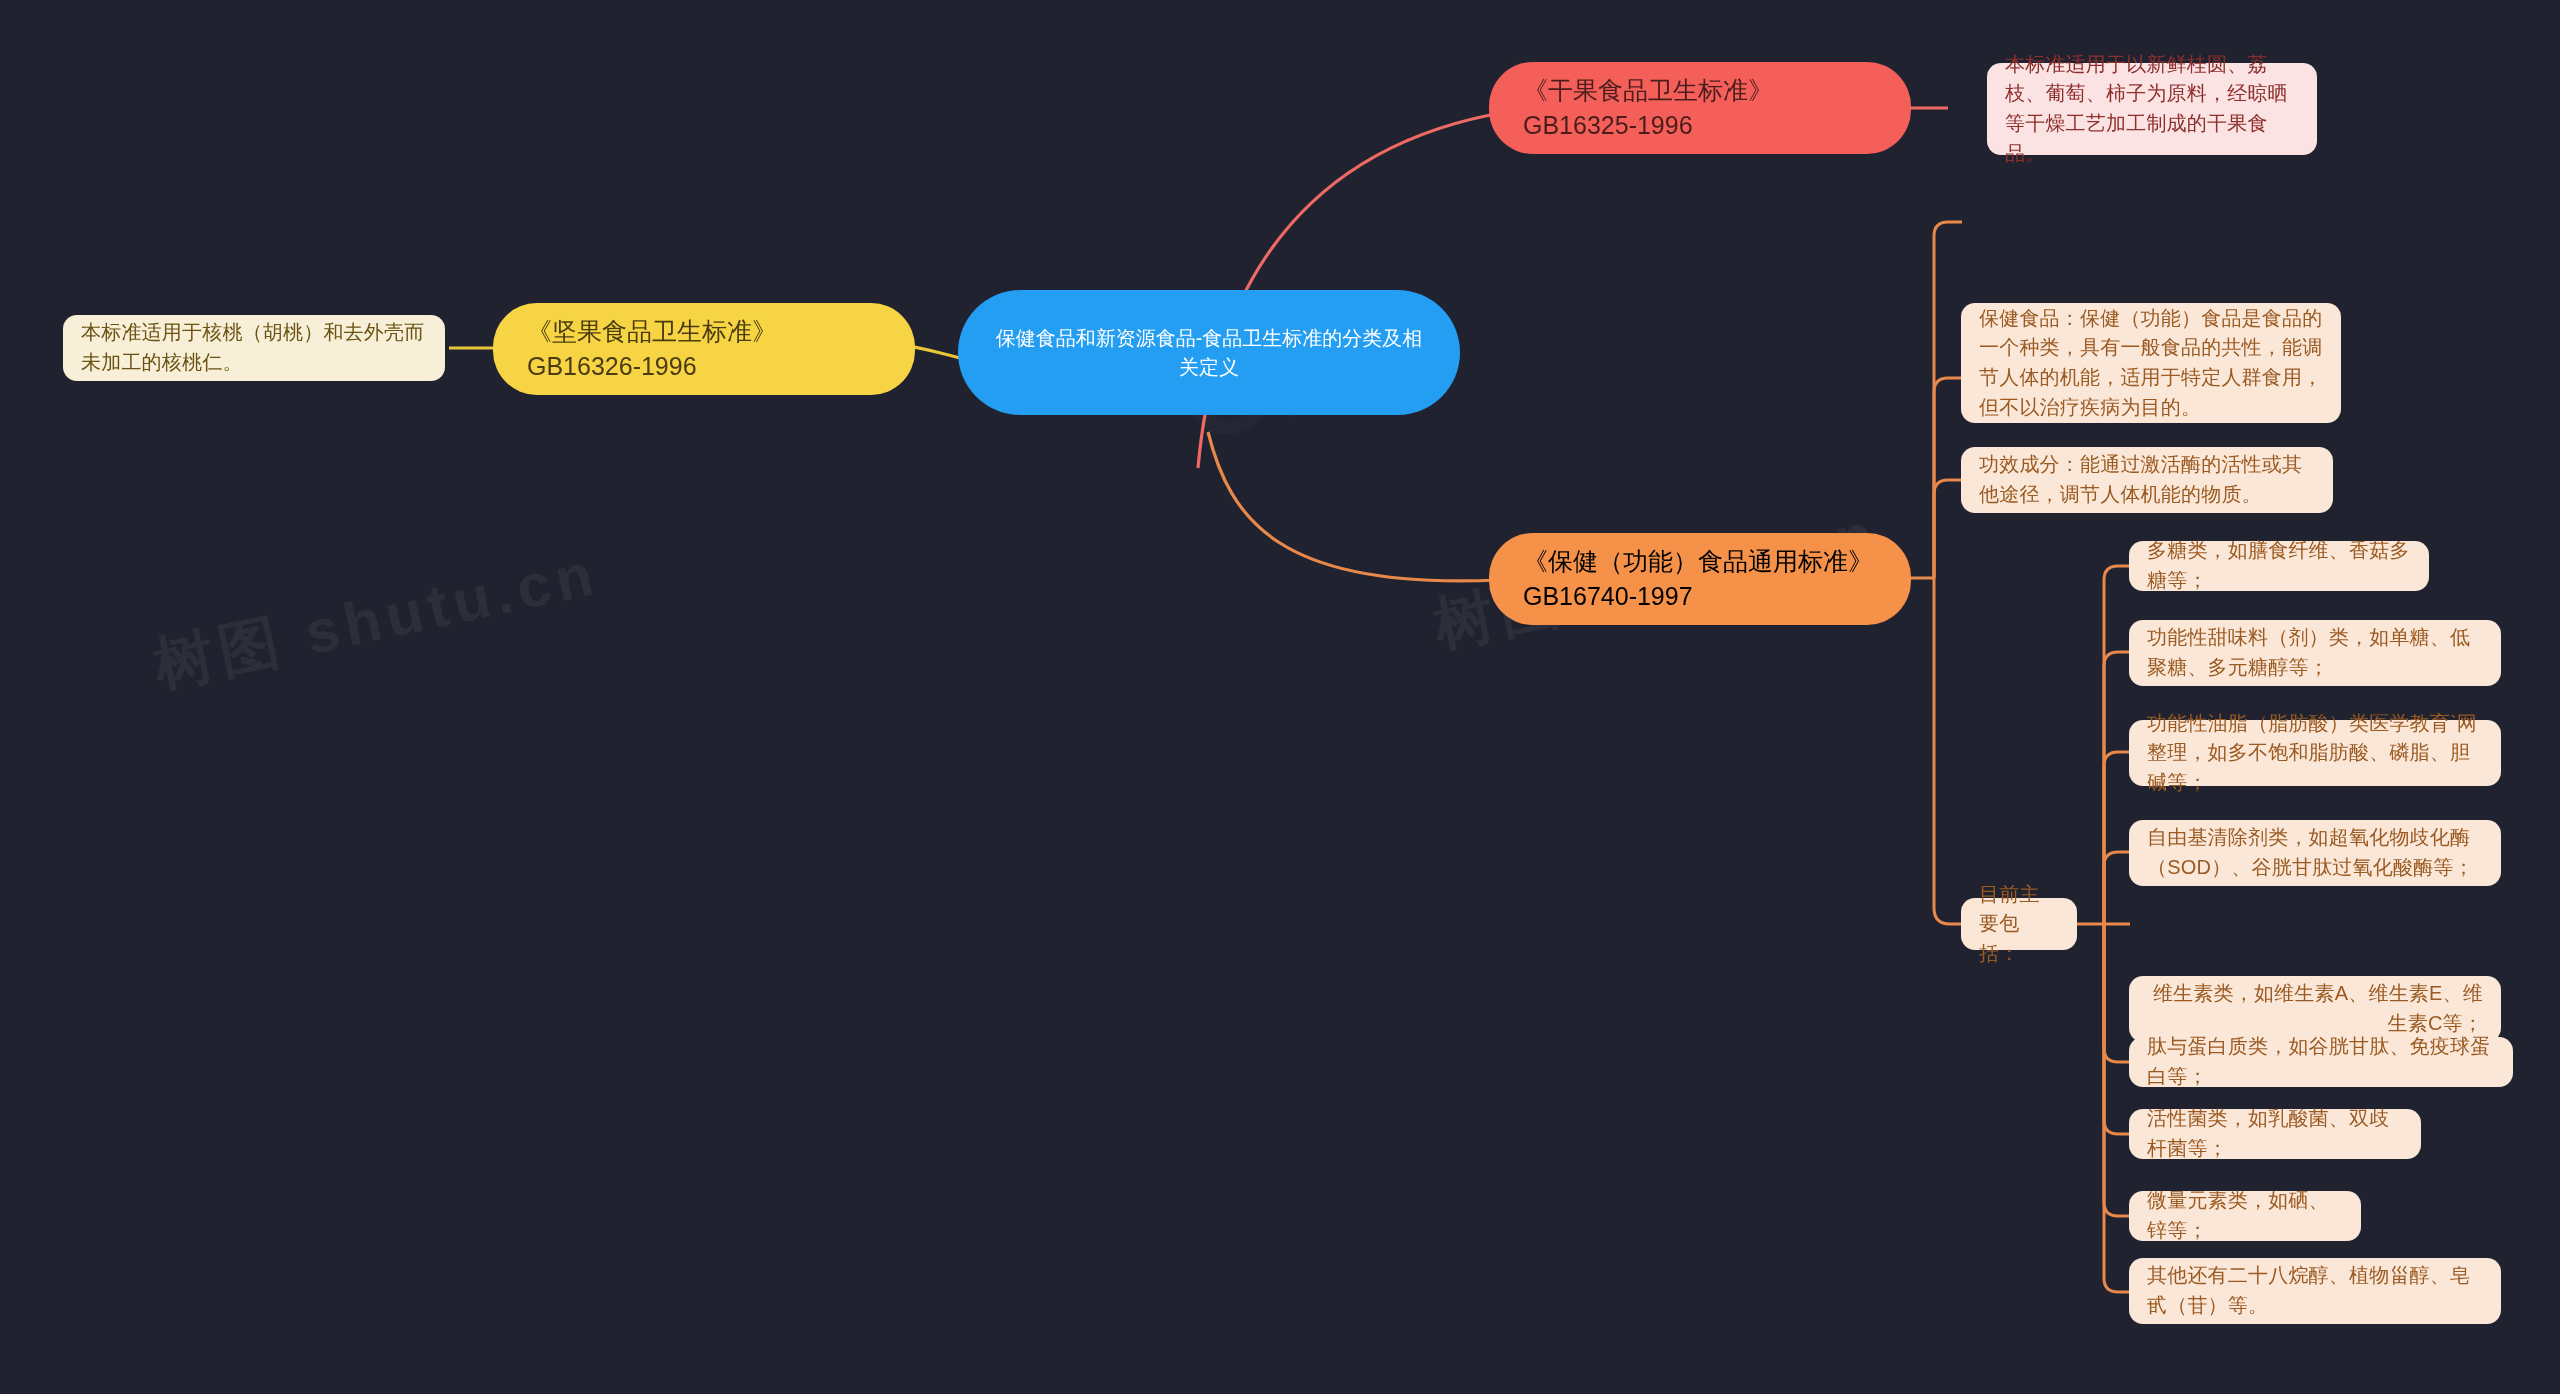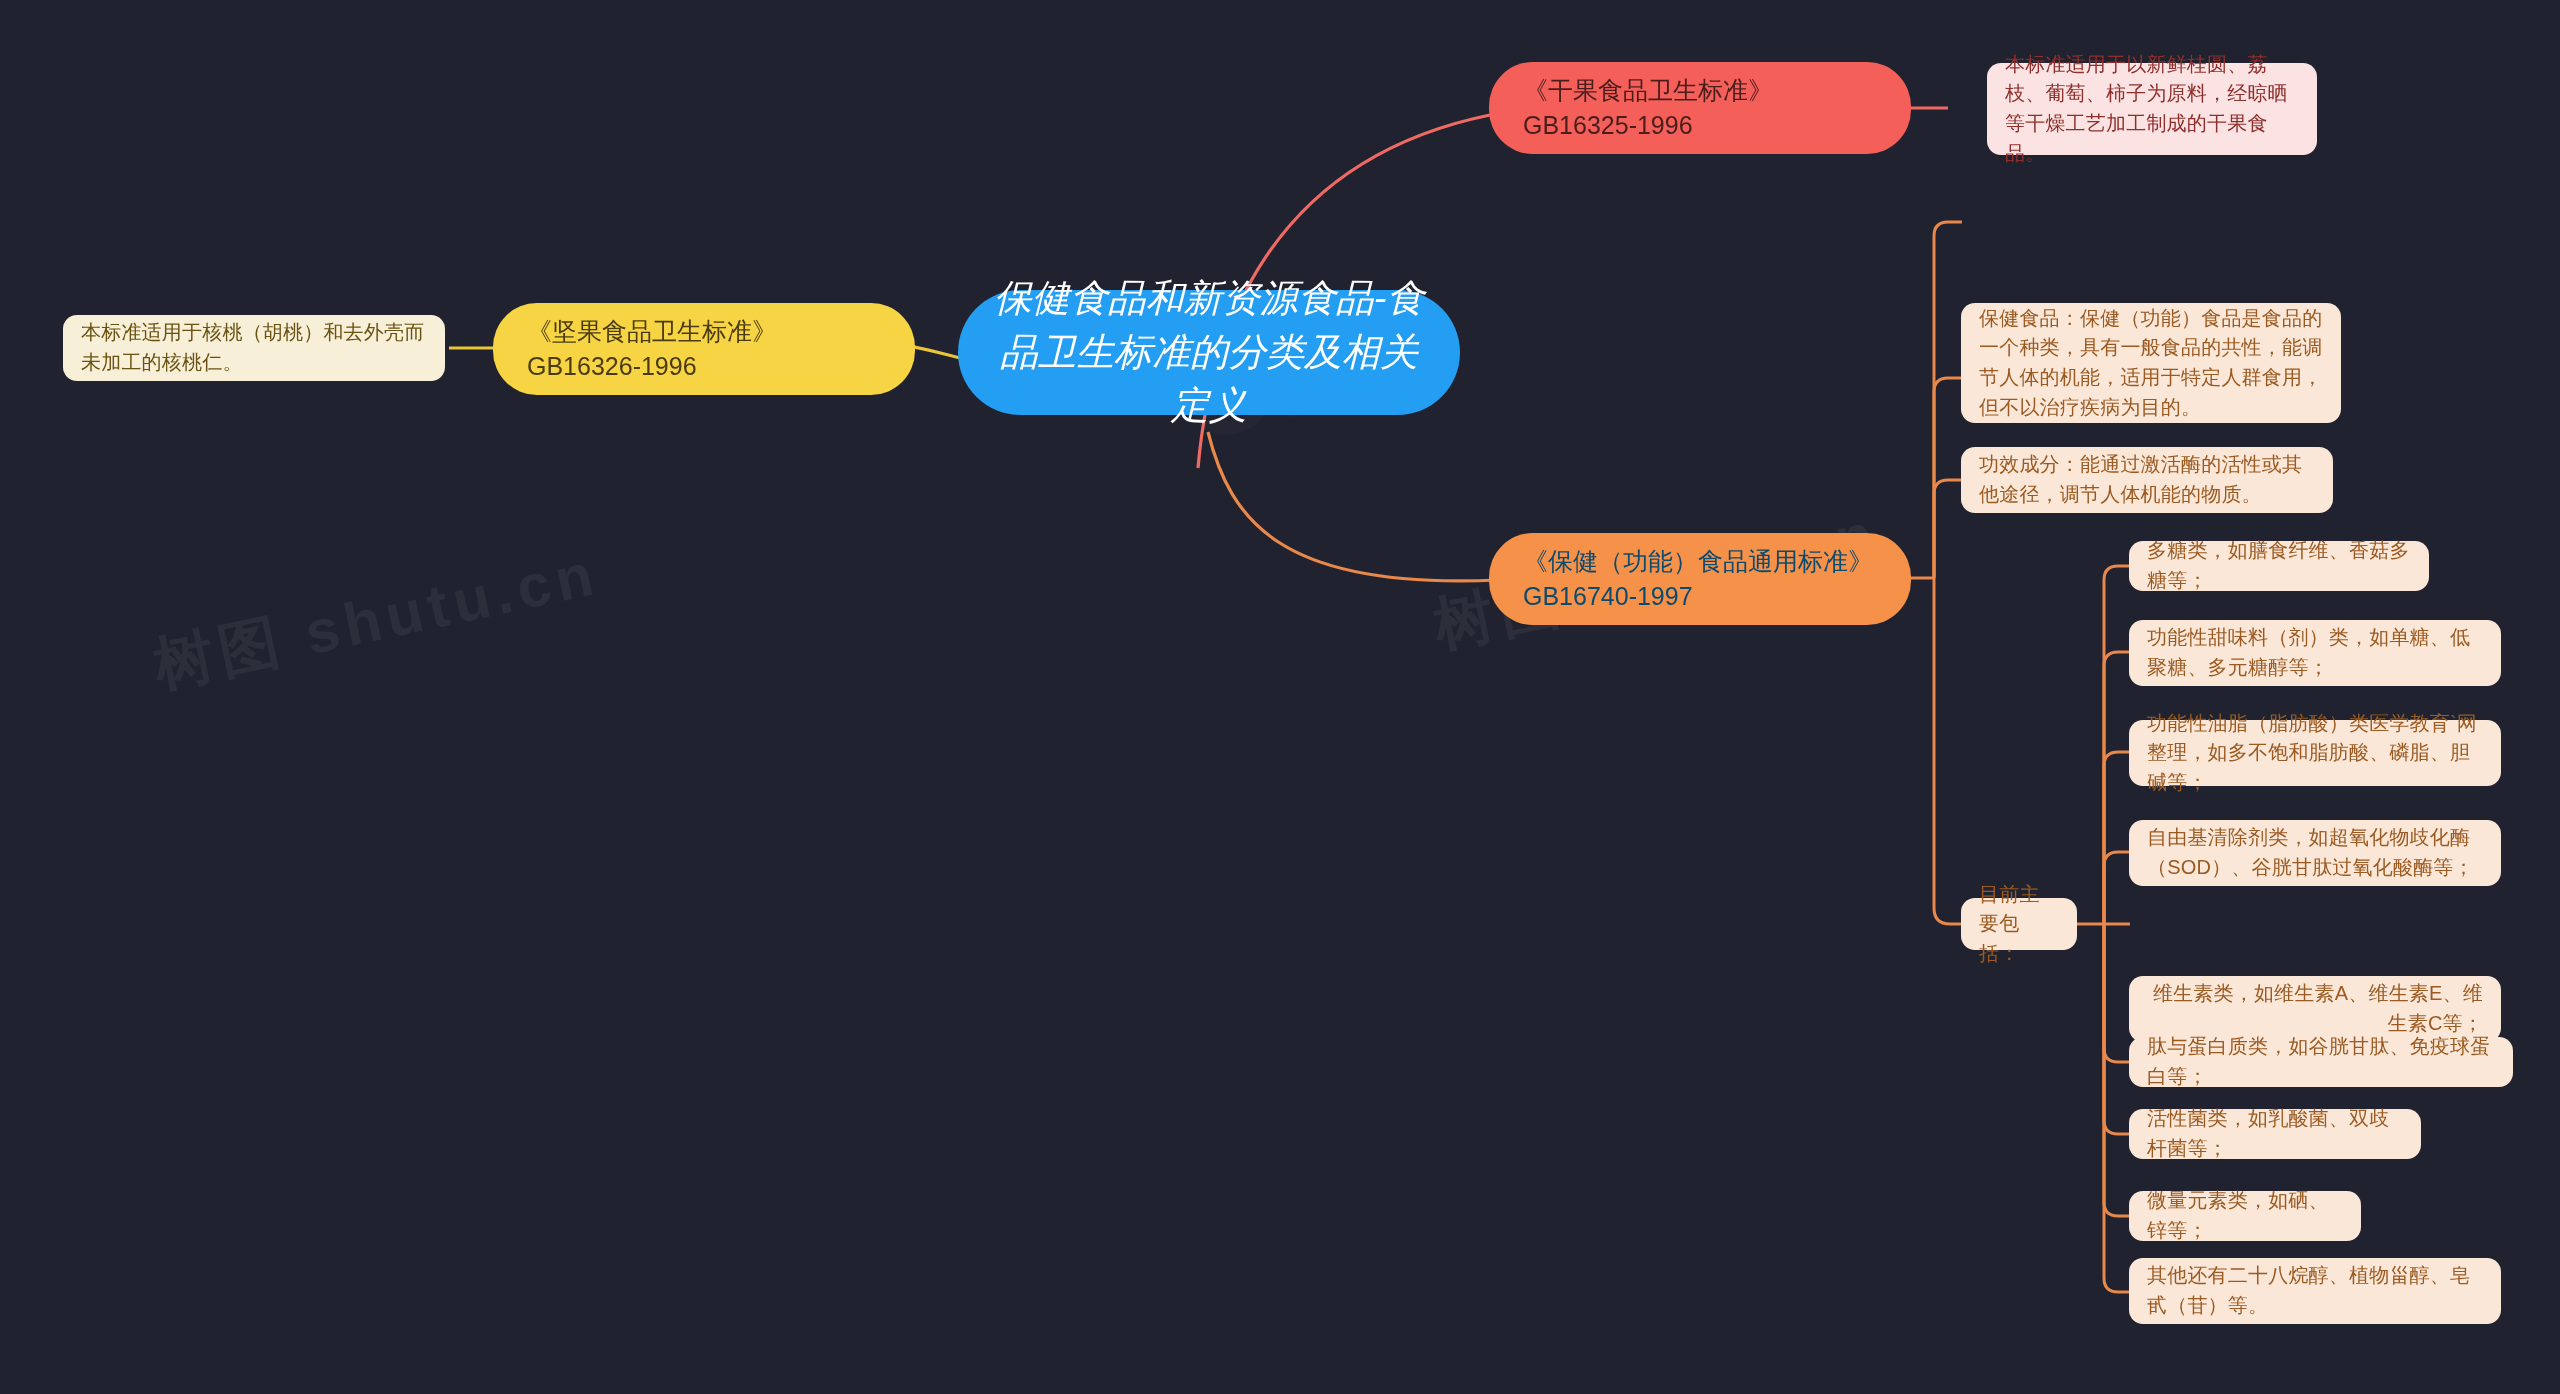--- a/index.html
+++ b/index.html
@@ -34,39 +34,38 @@
   .node span {
     display: block;
     width: 100%;
   }
 
   
   .root {
     background: #249ef2;
     color: #ffffff;
     border-radius: 70px;
-    font-size: 38px;
+    font-size: 20px;
     line-height: 1.42;
     text-align: center;
     padding: 18px 30px;
     justify-content: center;
-    font-style: italic;
   }
 
   
   .pill {
     border-radius: 44px;
     font-size: 25px;
     line-height: 1.42;
     padding: 24px 34px;
     color: #3a2520;
   }
   .pill-red    { background: #f45f5a; color: #4a1d1b; }
   .pill-yellow { background: #f7d443; color: #4a3c10; }
-  .pill-orange { background: #f59149; color: #0c4a6e; }
+  .pill-orange { background: #f59149; color: #000000; }
 
   
   .card {
     border-radius: 14px;
     font-size: 20px;
     line-height: 1.48;
     padding: 13px 18px;
     letter-spacing: .2px;
   }
   .card-red    { background: #fbe3e3; color: #8e2f2c; }

